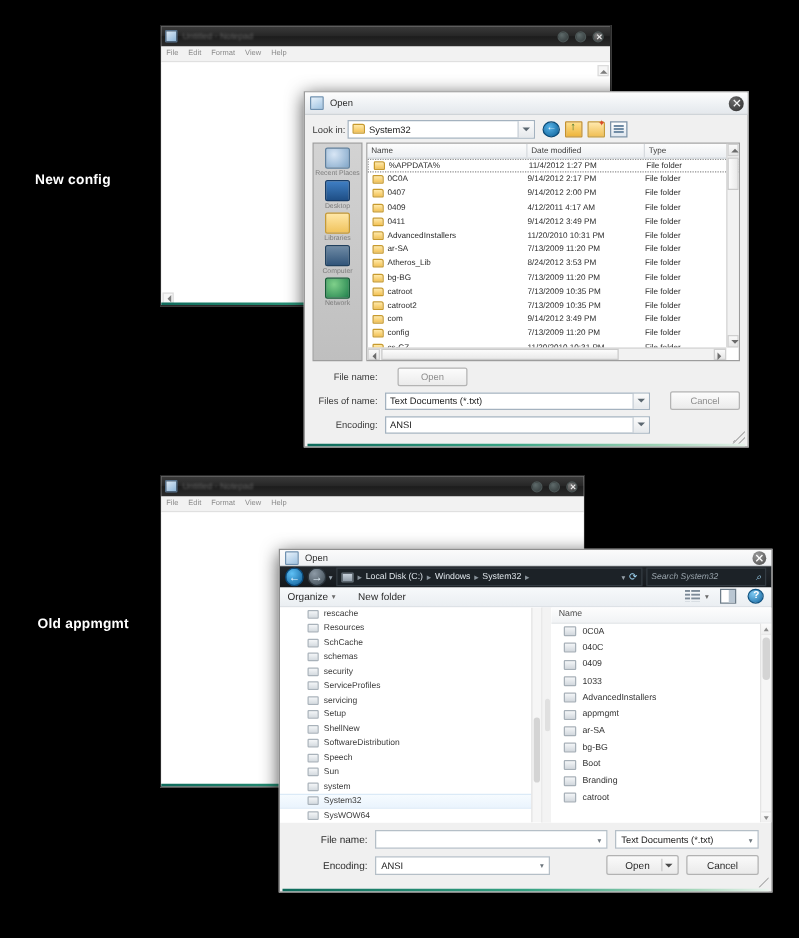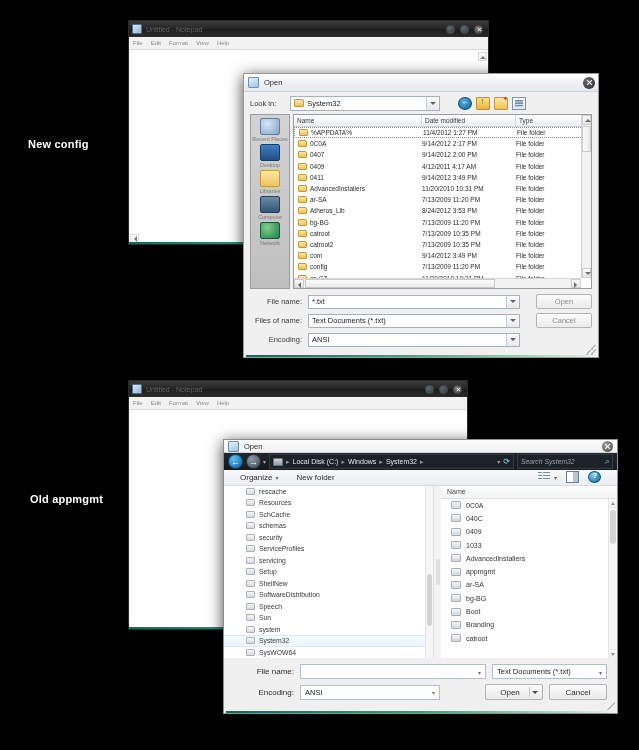--- a/index.html
+++ b/index.html
@@ -144,21 +144,21 @@
   }
   .dn-close::before, .dn-close::after {
     content:""; position:absolute; left:2.5px; top:5.5px;
     width:7px; height:1px; background:#f2f2f2;
   }
   .dn-close::before { transform: rotate(45deg); }
   .dn-close::after { transform: rotate(-45deg); }
 
   .dn-lookin {
     height: 22px; display: flex; align-items: center;
-    padding: 0 6px; gap: 14px;
+    padding: 0 6px; gap: 2px;
   }
   .lbl { font-size: 7.5px; color: #3a3a3a; white-space: nowrap; }
   .combo {
     height: 15px; background: #ffffff;
     border: 1px solid #a4b2bf;
     display: flex; align-items: center;
     font-size: 7.5px; color: #1c1c1c;
     padding-left: 3px; position: relative;
   }
   .combo .arrow {
@@ -373,21 +373,21 @@
     background: #1c2227; border: 1px solid #333b42;
     display: flex; align-items: center; justify-content: space-between;
     padding: 0 3px; flex: 0 0 auto;
   }
   .searchbox span { font-size: 6.8px; color: #98a3ab; font-style: italic; }
   .searchbox .mag { color:#9fd7f5; font-size:8px; }
 
   .do-toolbar {
     height: 20px; background: linear-gradient(180deg,#f7f9fb,#eaeef2);
     border-bottom: 1px solid #d8dde2;
-    display: flex; align-items: center; padding: 0 16px; gap: 18px;
+    display: flex; align-items: center; padding: 0 6px; gap: 18px;
   }
   .do-tb-item { font-size: 8px; color: #2b2b2b; display:flex; align-items:center; gap:3px; }
   .do-tb-item .caret { font-size:6px; color:#6a6a6a; }
   .do-tb-right { margin-left: auto; display: flex; align-items: center; gap: 9px; }
   .tb-ico { width: 13px; height: 12px; position: relative; }
   .tb-views::before {
     content:""; position:absolute; left:0; top:1px; width:4px; height:9px;
     background: linear-gradient(#7d8b98 1.5px, transparent 1.5px) 0 0/100% 3px repeat-y;
   }
   .tb-views::after {
@@ -728,26 +728,20 @@
           <div class="hb l"></div>
           <div class="hthumb"></div>
           <div class="hb r"></div>
         </div>
       </div>
     </div>
 
     <div class="dn-fields">
       <div class="field-row">
         <div class="lbl">File name:</div>
-        <div class="combo">
-          <span>*.txt</span>
-          <div class="arrow">
-              <i></i>
-            </div>
-        </div>
         <div class="btn">Open</div>
       </div>
       <div class="field-row">
         <div class="lbl">Files of name:</div>
         <div class="combo">
           <span>Text Documents (*.txt)</span>
           <div class="arrow">
               <i></i>
             </div>
         </div>

